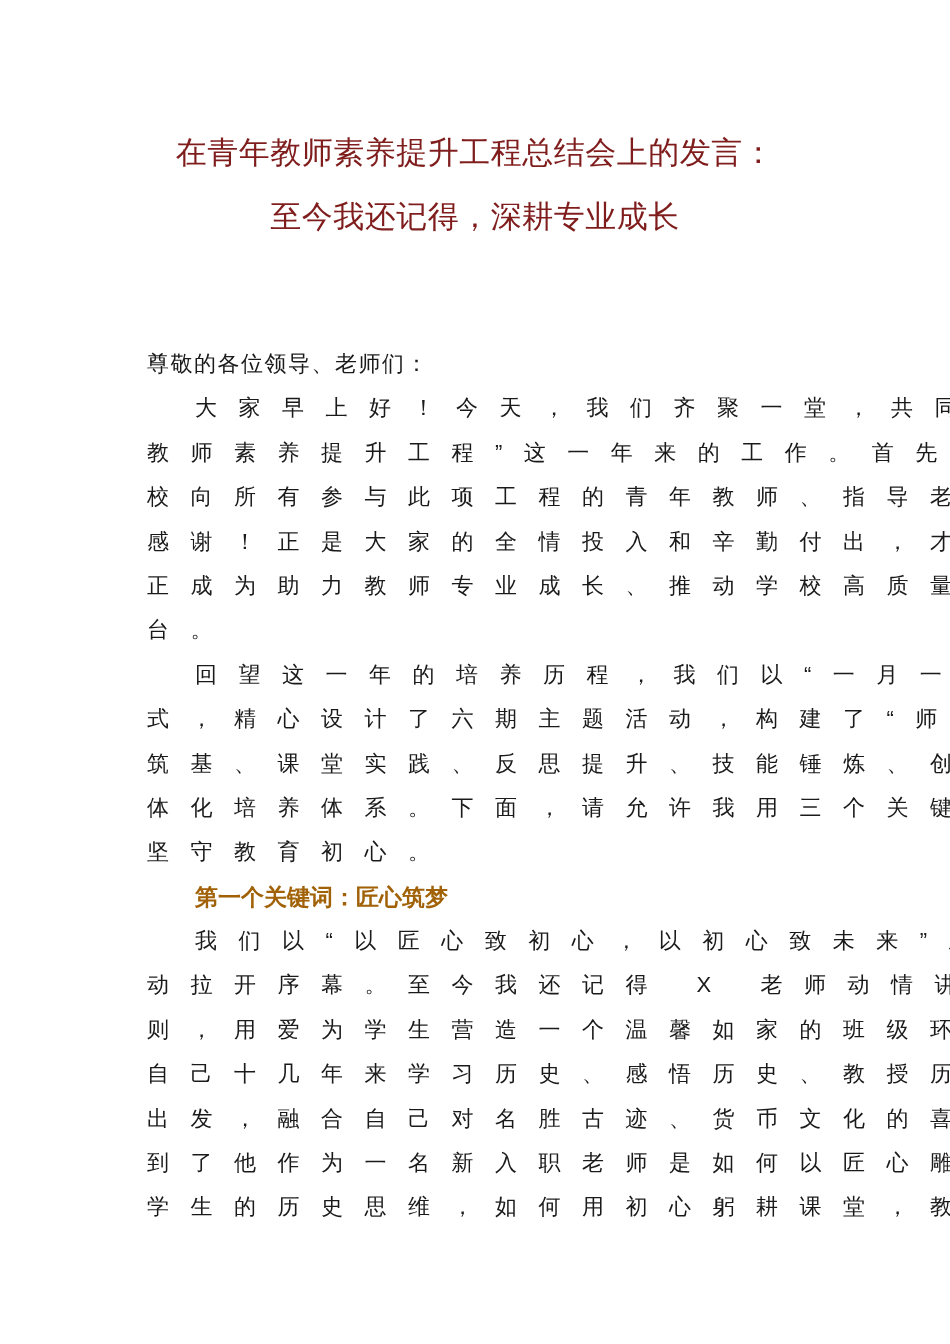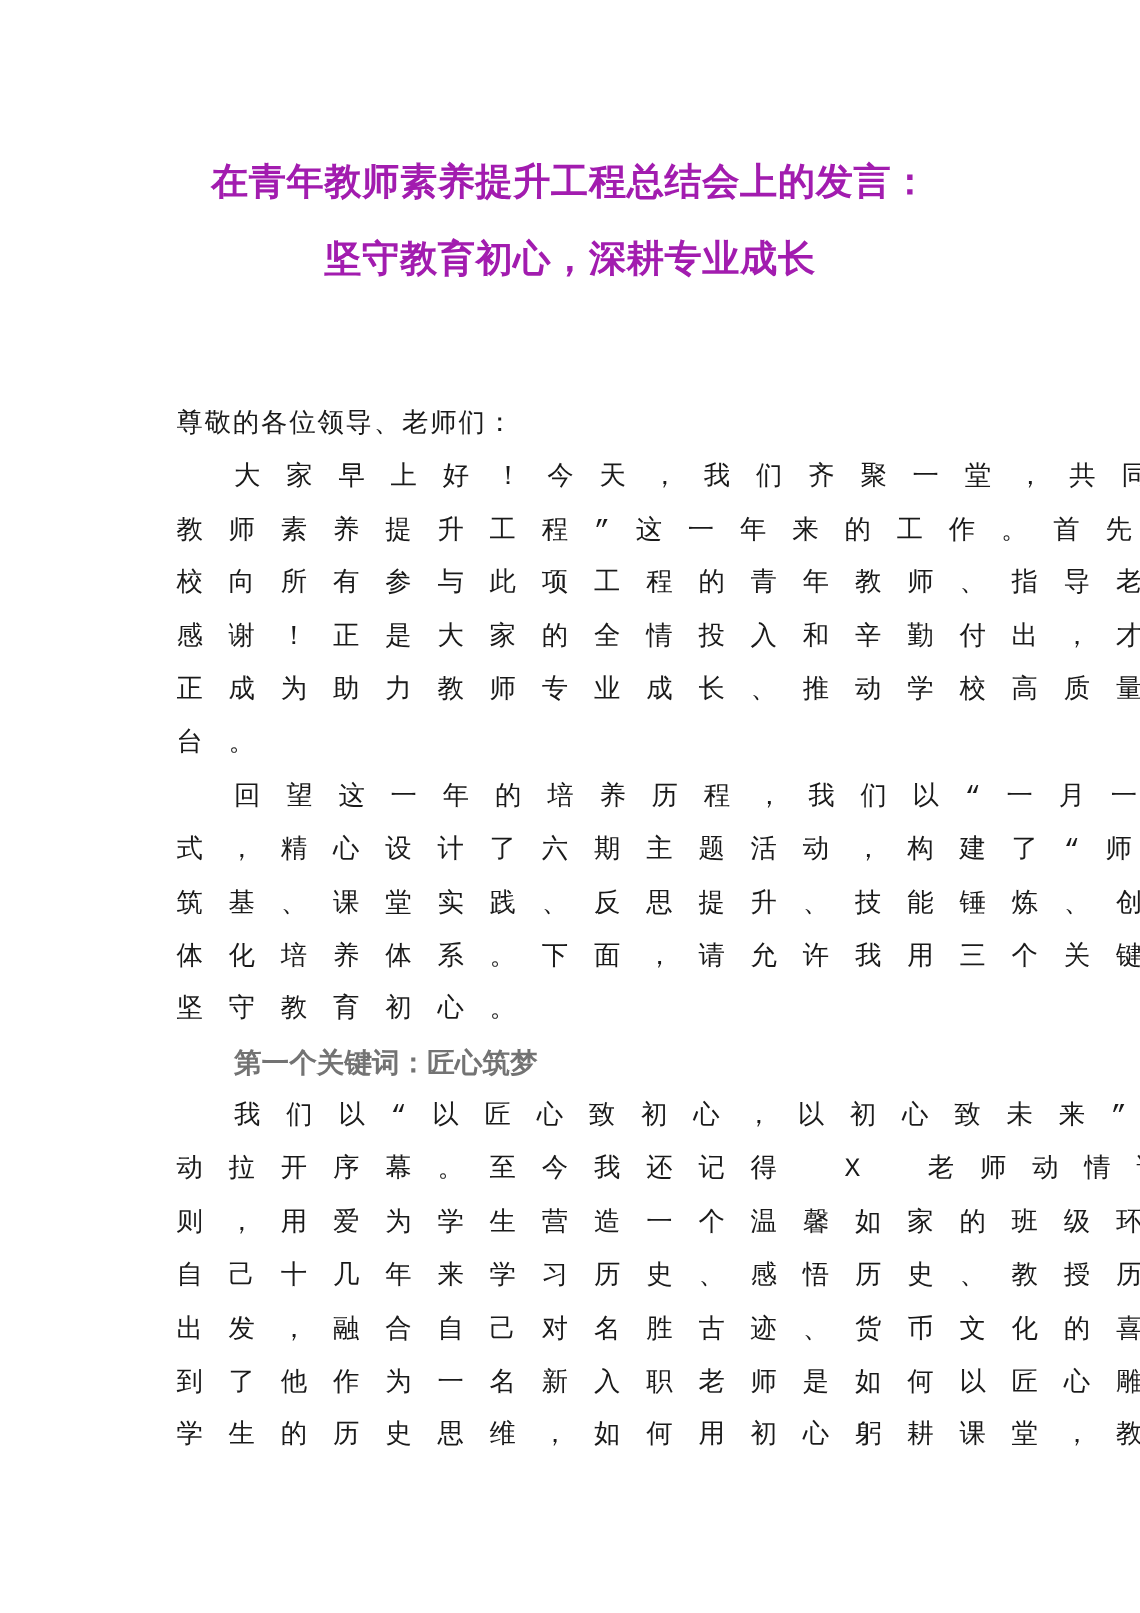--- a/index.html
+++ b/index.html
@@ -1,41 +1,41 @@
 <!DOCTYPE html>
 <html><head>
 <meta charset="utf-8">
 <style>
   html, body { margin: 0; padding: 0; background: #ffffff; }
   body { width: 950px; height: 1344px; position: relative; overflow: hidden; color: #111; }
   .page { position: absolute; left: 0; top: 0; width: 950px; height: 1344px; background: #fff; }
   .title {
     position: absolute; left: 0; width: 950px; text-align: center;
     font-family: "DejaVu Serif", "Liberation Serif", serif;
-    font-weight: bold; font-size: 31px; line-height: 40px; color: #a21caf;
+    font-weight: normal; font-size: 31px; line-height: 40px; color: #7f1d1d;
     letter-spacing: 0.5px;
   }
   .title.l1 { top: 132px; }
   .title.l2 { top: 196px; }
   .body {
-    position: absolute; left: 147px; top: 332px; width: 660px;
-    font-family: Liberation Mono, monospace;
+    position: absolute; left: 147px; top: 342px; width: 660px;
+    font-family: Liberation Sans, sans-serif;
     font-size: 22px; line-height: 44.4px; color: #1a1a1a;
   }
   .line { height: 44.4px; white-space: nowrap; letter-spacing: 21.5px; font-weight: 300; }
   .line.indent { padding-left: 48px; }
-  .line.heading { font-weight: bold; letter-spacing: 0px; font-size: 23px; color: #737373; }
+  .line.heading { font-weight: bold; letter-spacing: 0px; font-size: 23px; color: #a16207; }
   .line.salutation { letter-spacing: 1.5px; }
 </style>
 </head>
 <body>
 
 <div class="page">
   <div class="title l1">在青年教师素养提升工程总结会上的发言：</div>
-  <div class="title l2">坚守教育初心，深耕专业成长</div>
+  <div class="title l2">至今我还记得，深耕专业成长</div>
 
   <div class="body">
     <div class="line salutation">尊敬的各位领导、老师们：</div>
     <div class="line indent">大家早上好！今天，我们齐聚一堂，共同总结“青年</div>
     <div class="line">教师素养提升工程”这一年来的工作。首先，我谨代表学</div>
     <div class="line">校向所有参与此项工程的青年教师、指导老师表示衷心的</div>
     <div class="line">感谢！正是大家的全情投入和辛勤付出，才让这项工程真</div>
     <div class="line">正成为助力教师专业成长、推动学校高质量发展的有效平</div>
     <div class="line">台。</div>
     <div class="line indent">回望这一年的培养历程，我们以“一月一主题”的形</div>

